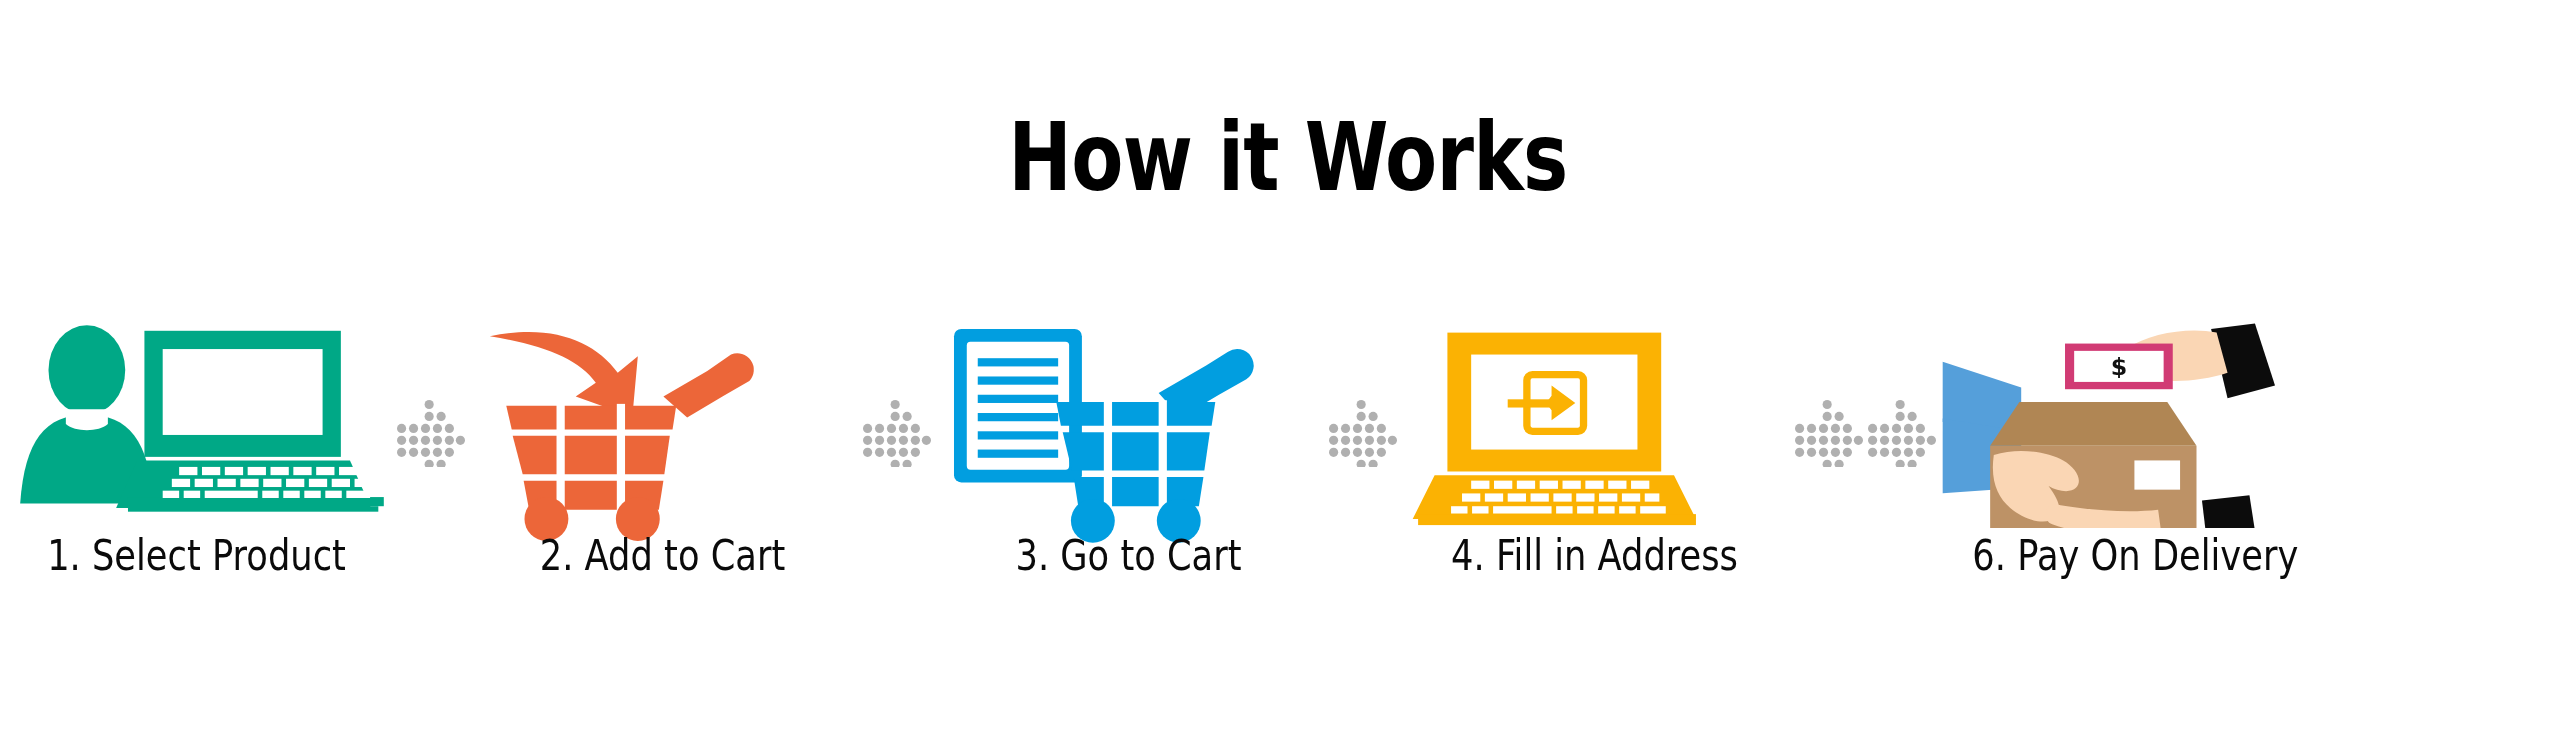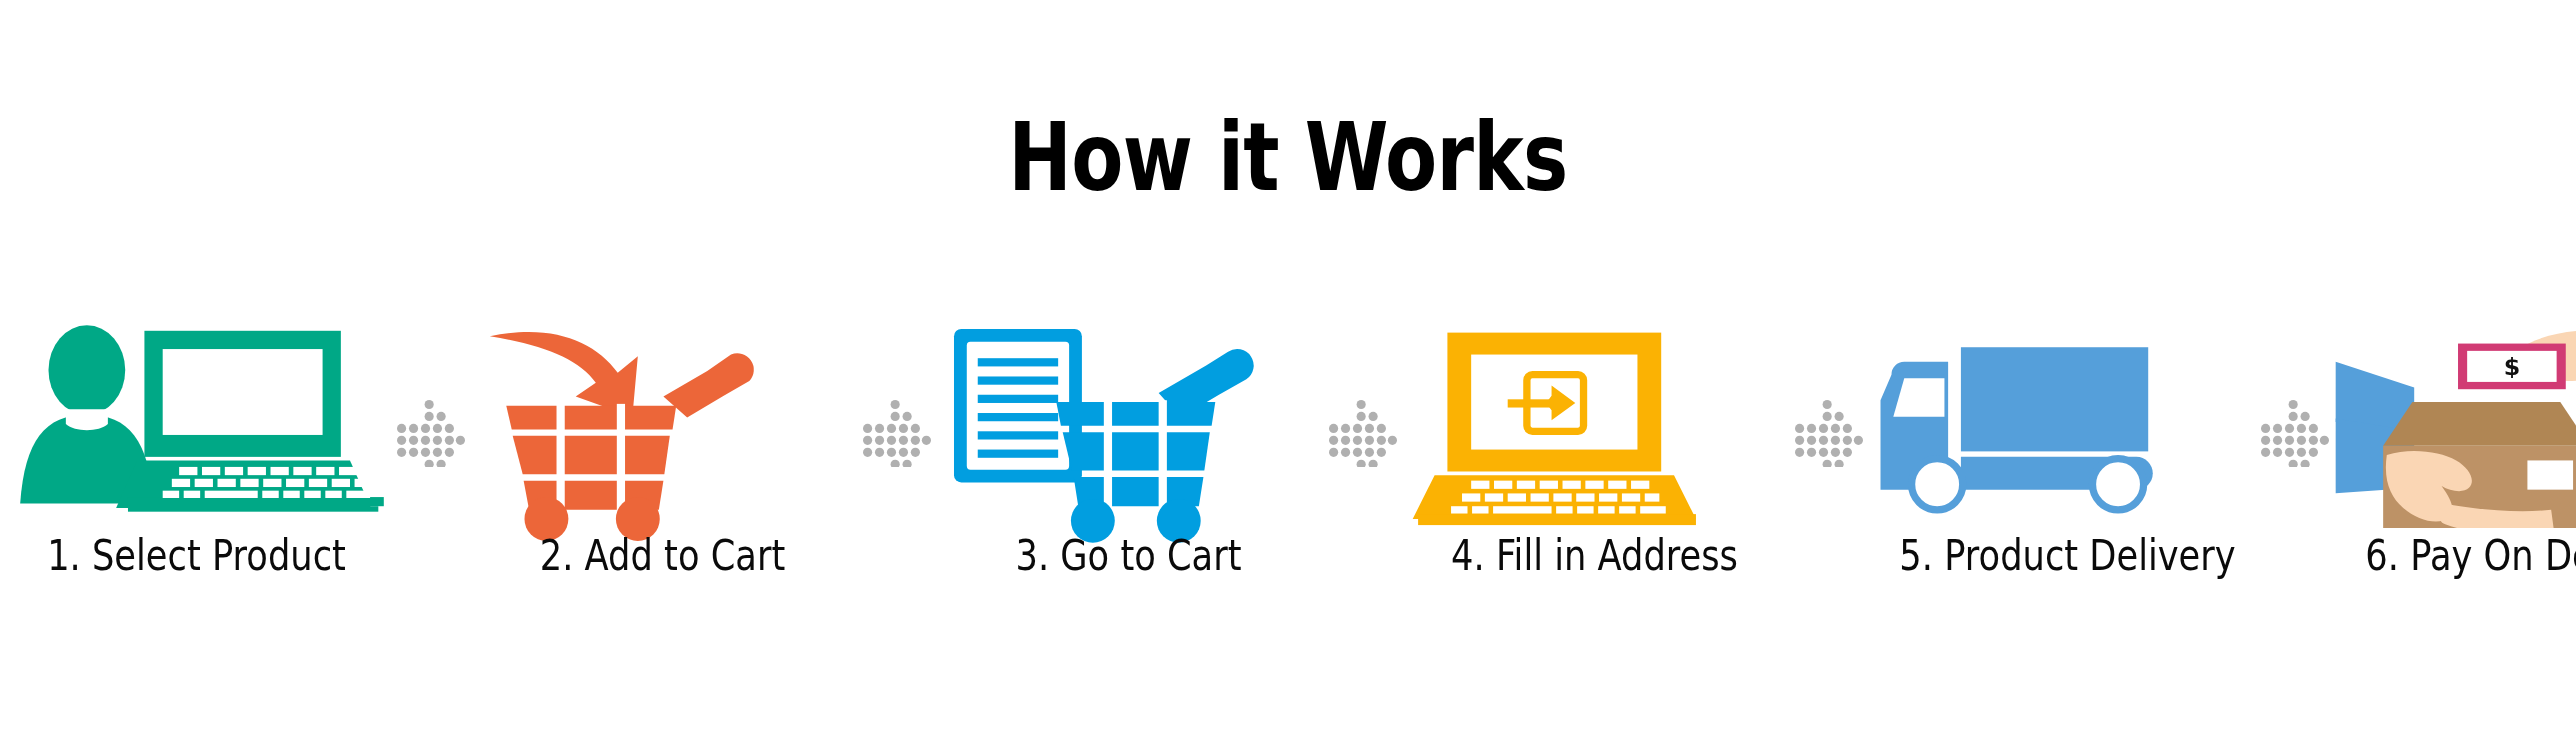--- a/index.html
+++ b/index.html
@@ -389,42 +389,20 @@
             <circle cx="18" cy="58" r="5"></circle>
             <circle cx="31" cy="58" r="5"></circle>
             <circle cx="44" cy="58" r="5"></circle>
             <circle cx="57" cy="58" r="5"></circle>
           <circle cx="35" cy="71" r="5"></circle>
             <circle cx="48" cy="71" r="5"></circle>
         </g>
       </svg>
     </div>
 
-    <div class="step">
-      <div class="art">
-        <svg width="393" height="201" viewBox="0 0 430 220">
-          <g fill="#559fda">
-
-            <rect x="106" y="32" width="205" height="114"></rect>
-
-            <path d="M106 152 l192 0 a18 18 0 0 1 0 36 l-192 0 z"></path>
-
-            <path d="M30 62 a14 14 0 0 1 14 -14 l48 0 l0 140 l-74 0 l0 -98 z"></path>
-
-            <path d="M44 66 l44 0 l0 42 l-56 0 z" fill="#ffffff"></path>
-          </g>
-
-          <g>
-            <circle cx="80" cy="182" r="28" fill="#ffffff" stroke="#559fda" stroke-width="8"></circle>
-            <circle cx="278" cy="182" r="28" fill="#ffffff" stroke="#559fda" stroke-width="8"></circle>
-          </g>
-        </svg>
-      </div>
-      <div class="caption">5. Product Delivery</div>
-    </div>
 
     <div class="sep">
       <svg width="68" height="68" viewBox="0 0 74 74">
         <g fill="#b0b0b0">
           <circle cx="35" cy="6" r="5"></circle>
           <circle cx="35" cy="19" r="5"></circle>
             <circle cx="48" cy="19" r="5"></circle>
           <circle cx="5" cy="32" r="5"></circle>
             <circle cx="18" cy="32" r="5"></circle>
             <circle cx="31" cy="32" r="5"></circle>

